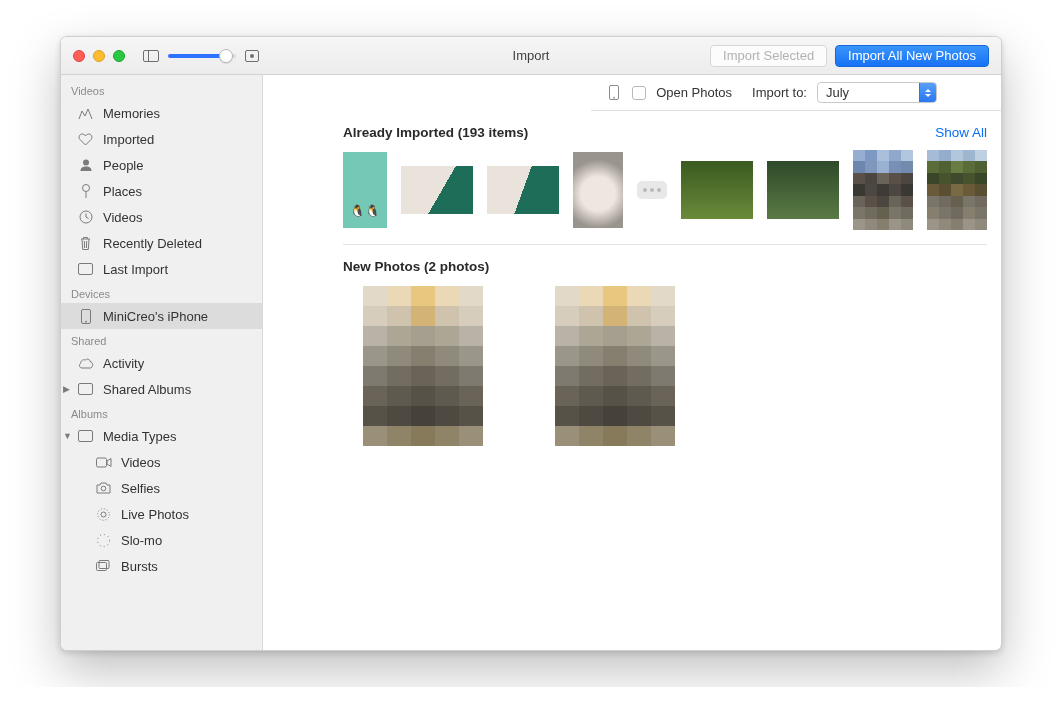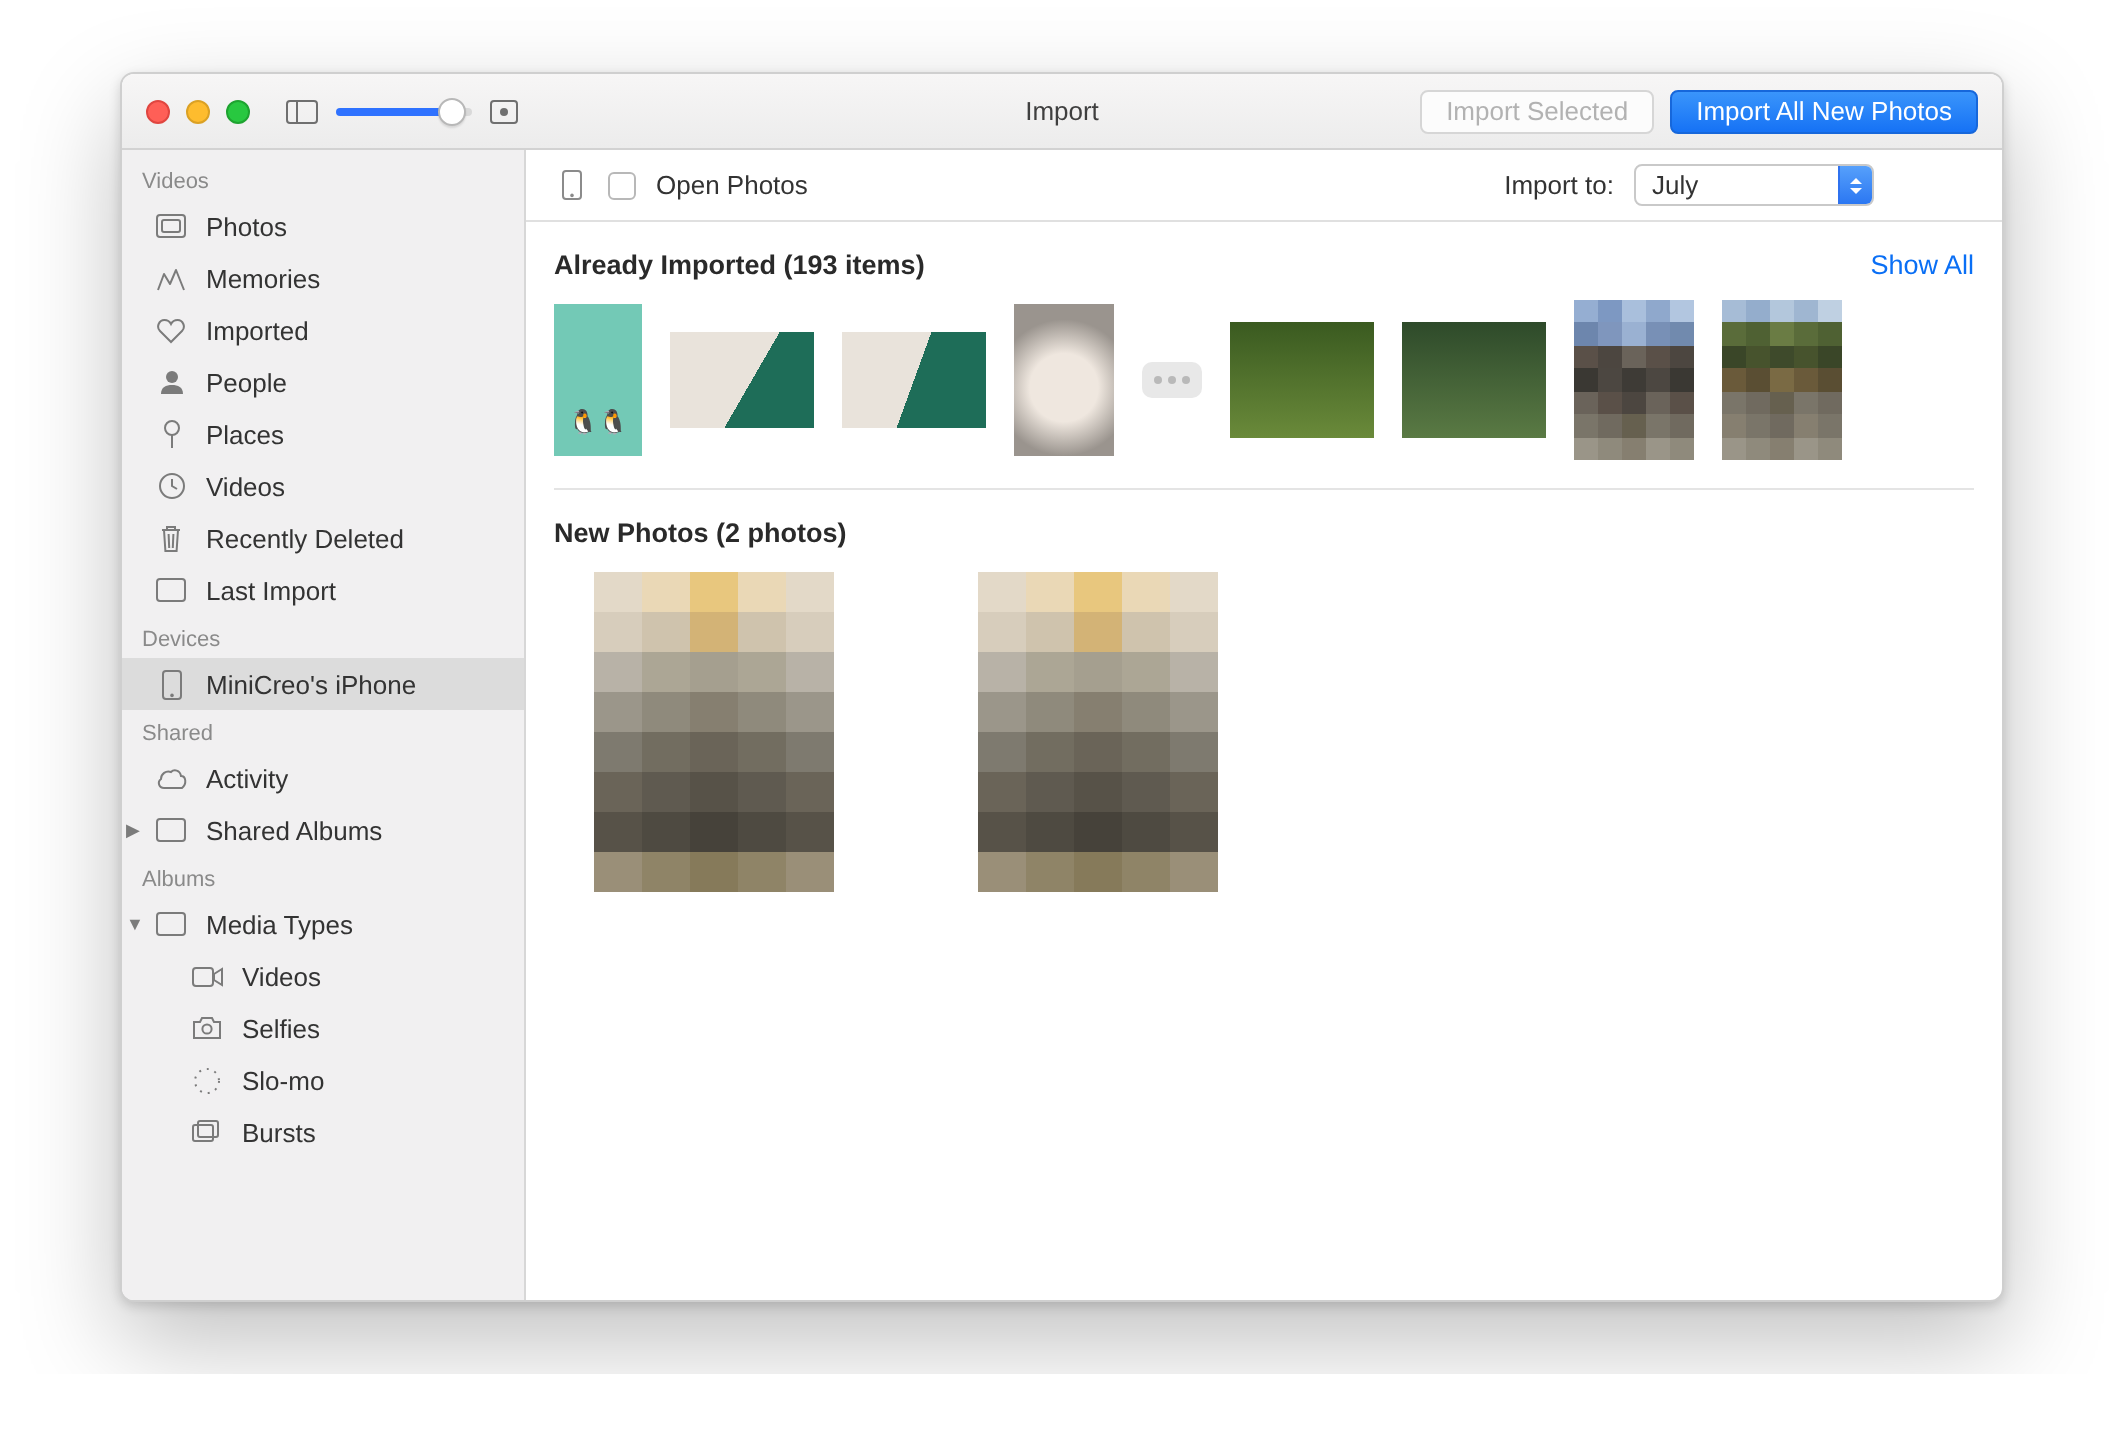--- a/index.html
+++ b/index.html
@@ -25,21 +25,21 @@
   .body{flex:1;display:flex;min-height:0;}
   .sb{width:202px;background:#f1f0f1;border-right:1px solid #d7d7d7;overflow:auto;font-size:13px;color:#333;padding-top:4px;}
   .sb-head{font-size:11px;color:#8a8a8a;padding:6px 10px 3px 10px;}
   .sb-row{display:flex;align-items:center;height:26px;padding-left:16px;gap:9px;cursor:default;}
   .sb-row.nest{padding-left:34px;}
   .sb-row.selected{background:#dcdcdc;}
   .sb-row .disc{position:absolute;margin-left:-14px;color:#7b7b7b;font-size:9px;}
   .sb-row.expand{padding-left:16px;position:relative;}
   .sb-ic{width:17px;height:17px;display:flex;align-items:center;justify-content:center;color:#7b7b7b;flex:none;}
   .sb-ic svg{display:block;}
-  .main{flex:1;display:flex;flex-direction:column;min-width:0;}
+  .main{flex:1;display:flex;flex-direction:column;min-width:0;align-items:flex-end;}
   .toolbar2{height:36px;border-bottom:1px solid #e0e0e0;display:flex;align-items:center;padding:0 14px;gap:10px;font-size:13px;color:#333;}
   .chk{width:14px;height:14px;border:1px solid #b8b8b8;border-radius:3px;background:#fff;}
   .spacer{flex:1;}
   .sel{position:relative;display:flex;align-items:center;height:21px;border:1px solid #c9c9c9;border-radius:4px;background:#fff;font-size:13px;padding:0 22px 0 8px;min-width:120px;}
   .sel .cap{position:absolute;right:0;top:0;bottom:0;width:17px;border-left:1px solid #2f72ef;border-radius:0 3px 3px 0;background:linear-gradient(#56a0fb,#2b77f2);display:flex;flex-direction:column;align-items:center;justify-content:center;}
   .sel .cap::before,.sel .cap::after{content:"";width:0;height:0;border-left:3px solid transparent;border-right:3px solid transparent;}
   .sel .cap::before{border-bottom:3px solid #fff;margin-bottom:2px;}
   .sel .cap::after{border-top:3px solid #fff;}
   .content{flex:1;overflow:auto;padding:10px 14px 14px 14px;}
   .sec-h{display:flex;align-items:center;justify-content:space-between;font-size:13.5px;font-weight:600;color:#2a2a2a;margin-top:4px;margin-bottom:10px;}
@@ -88,29 +88,20 @@
     </div>
   </div>
 
   <div class="body">
 
     <div class="sb">
       <div class="sb-head">Videos</div>
 
       <div class="sb-row">
         <span class="sb-ic">
-            <svg width="15" height="12" viewBox="0 0 15 12">
-              <rect x="0.5" y="0.5" width="14" height="11" rx="1.5" fill="none" stroke="currentColor"></rect>
-              <rect x="3" y="3" width="9" height="6" rx="1" fill="none" stroke="currentColor"></rect>
-            </svg>
-          </span>
-        <span>Photos</span>
-      </div>
-      <div class="sb-row">
-        <span class="sb-ic">
             <svg width="15" height="13" viewBox="0 0 15 13">
               <path d="M1 12 L4 4 L7 9 L10 2 L14 12" fill="none" stroke="currentColor" stroke-linejoin="round"></path>
             </svg>
           </span>
         <span>Memories</span>
       </div>
       <div class="sb-row">
         <span class="sb-ic">
             <svg width="15" height="13" viewBox="0 0 15 13">
               <path d="M7.5 12 L2 6.5 C0 4.5 1.5 1 4.2 1 C5.8 1 7 2 7.5 3 C8 2 9.2 1 10.8 1 C13.5 1 15 4.5 13 6.5 Z" fill="none" stroke="currentColor"></path>
@@ -214,20 +205,29 @@
         <span>Videos</span>
       </div>
       <div class="sb-row nest">
         <span class="sb-ic">
             <svg width="15" height="12" viewBox="0 0 15 12">
               <path d="M1 3 h3 l1 -2 h5 l1 2 h3 v8 h-13 z" fill="none" stroke="currentColor"></path>
               <circle cx="7.5" cy="6.5" r="2.3" fill="none" stroke="currentColor"></circle>
             </svg>
           </span>
         <span>Selfies</span>
+      </div>
+      <div class="sb-row nest">
+        <span class="sb-ic">
+            <svg width="15" height="15" viewBox="0 0 15 15">
+              <circle cx="7.5" cy="7.5" r="2.5" fill="none" stroke="currentColor"></circle>
+              <circle cx="7.5" cy="7.5" r="5.8" fill="none" stroke="currentColor" stroke-dasharray="1 2"></circle>
+            </svg>
+          </span>
+        <span>Live Photos</span>
       </div>
       <div class="sb-row nest">
         <span class="sb-ic">
             <svg width="15" height="15" viewBox="0 0 15 15">
               <circle cx="7.5" cy="7.5" r="6" fill="none" stroke="currentColor" stroke-dasharray="1 3"></circle>
             </svg>
           </span>
         <span>Slo-mo</span>
       </div>
       <div class="sb-row nest">

